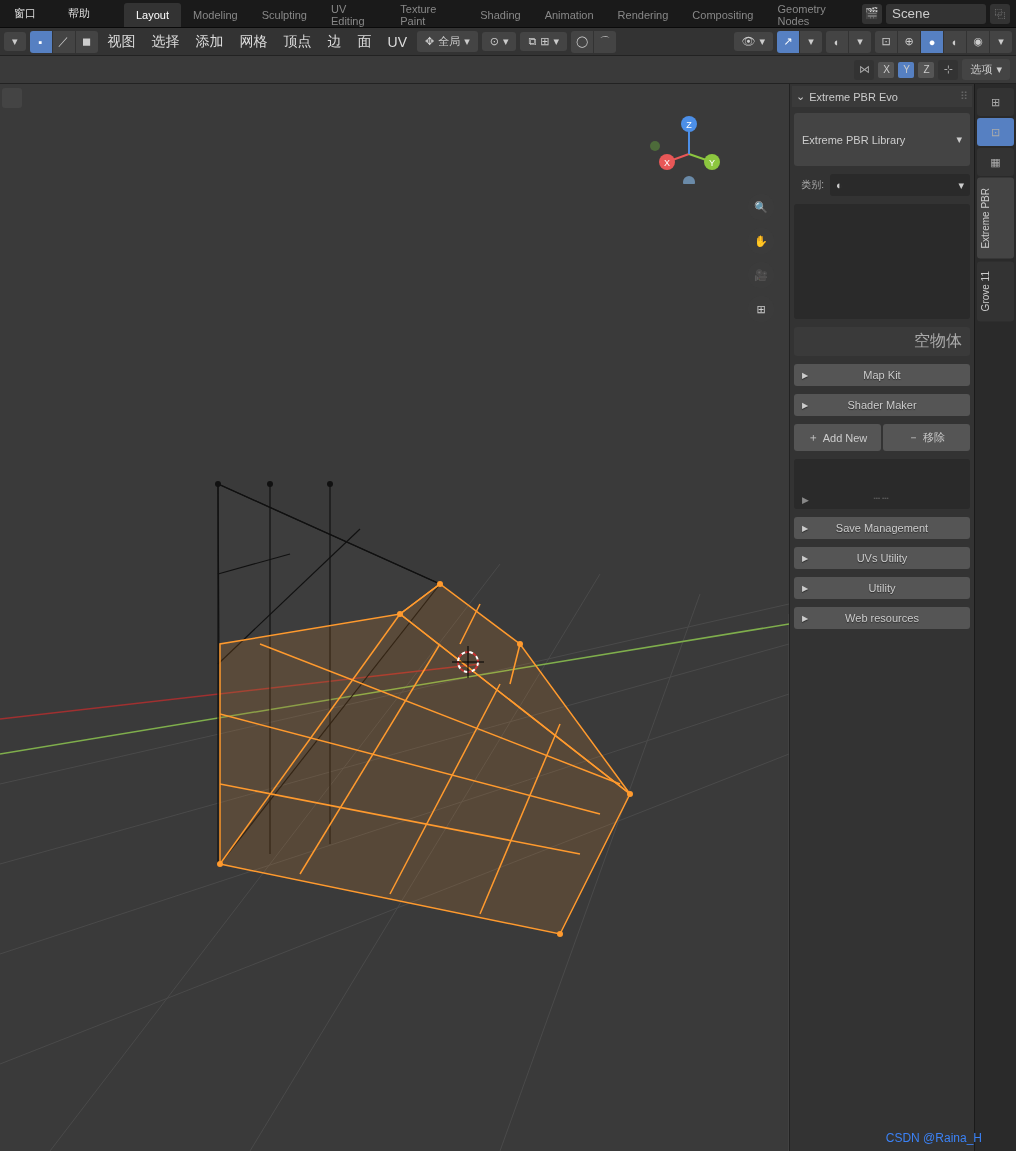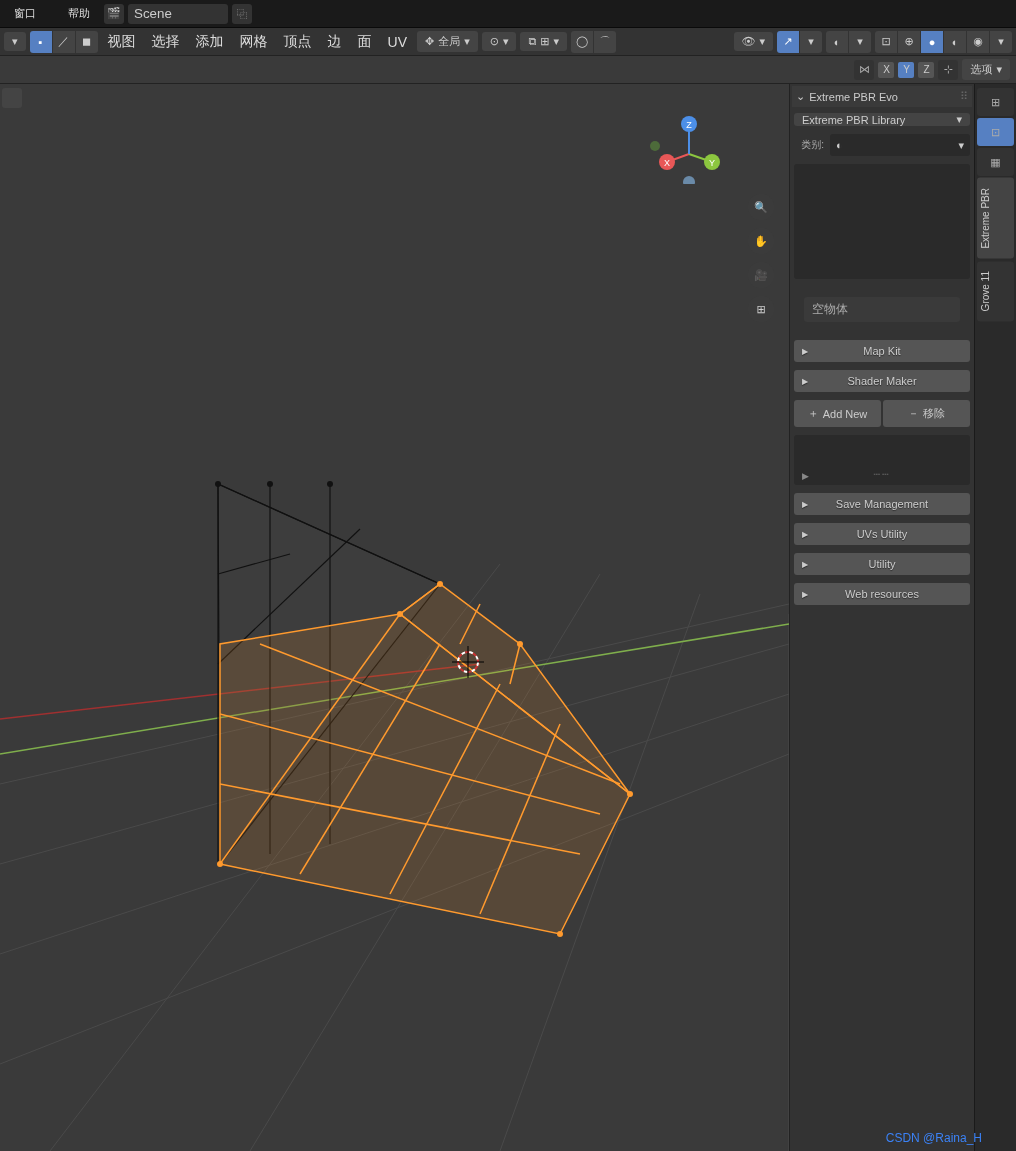--- a/index.html
+++ b/index.html
@@ -26,26 +26,26 @@
 .toolbar3 { height:28px; background:#3a3a3a; display:flex; align-items:center; padding:0 6px; gap:4px; border-bottom:1px solid #222; justify-content:flex-end; }
 .axis-btn { width:16px; height:16px; background:#555; border-radius:2px; display:flex; justify-content:center; align-items:center; font-size:10px; cursor:pointer; }
 .axis-btn.active { background:#5680c2; }
 .main { display:flex; height:calc(100% - 84px); }
 .viewport { flex:1; position:relative; background:#3a3a3a; overflow:hidden; }
 .sidepanel { width:185px; background:#333; display:flex; flex-direction:column; gap:4px; padding:2px; border-left:1px solid #222; }
 .sidetabs { width:42px; background:#2a2a2a; display:flex; flex-direction:column; gap:2px; padding:4px 2px; border-left:1px solid #1a1a1a; }
 .vtab { writing-mode:vertical-rl; transform:rotate(180deg); padding:10px 3px; background:#333; border-radius:3px; font-size:10px; cursor:pointer; text-align:center; }
 .vtab.active { background:#444; }
 .panel-header { display:flex; align-items:center; gap:4px; padding:4px; background:#3a3a3a; font-size:11px; }
-.panel-dd { background:#444; border-radius:3px; padding:0 8px; display:flex; justify-content:space-between; align-items:center; cursor:pointer; margin:2px; }
+.panel-dd { background:#444; border-radius:3px; padding:20px 8px; display:flex; justify-content:space-between; align-items:center; cursor:pointer; margin:2px; }
 .panel-row { display:flex; align-items:center; gap:6px; margin:2px; }
 .panel-row .lbl { width:30px; text-align:right; font-size:10px; color:#aaa; }
 .panel-row .val { flex:1; background:#2a2a2a; border-radius:3px; height:22px; display:flex; align-items:center; padding:0 6px; }
 .preview-box { height:115px; background:#2a2a2a; margin:2px; border-radius:3px; }
-.panel-subheader { background:#3a3a3a; padding:4px 8px; font-size:12px; color:#aaa; margin:12px; border-radius:3px; }
+.panel-subheader { background:#3a3a3a; padding:4px 8px; font-size:16px; color:#aaa; margin:2px; border-radius:3px;text-align:right; }
 .panel-btn { background:#555; border-radius:3px; padding:5px; text-align:center; cursor:pointer; margin:2px; position:relative; text-shadow:0 1px 1px rgba(0,0,0,0.5); }
 .panel-btn .tri { position:absolute; left:8px; top:50%; transform:translateY(-50%); font-size:8px; }
 .panel-btn-row { display:flex; gap:2px; margin:2px; }
 .panel-btn-row .half { flex:1; background:#555; border-radius:3px; padding:6px; text-align:center; cursor:pointer; display:flex; justify-content:center; align-items:center; gap:4px; }
 .dark-box { height:50px; background:#2a2a2a; margin:2px; border-radius:3px; position:relative; }
 .dark-box .tri2 { position:absolute; left:8px; bottom:4px; font-size:9px; color:#888; }
 .dark-box .dots { position:absolute; left:50%; bottom:4px; transform:translateX(-50%); color:#666; letter-spacing:2px; }
 .gizmo { position:absolute; top:20px; right:60px; width:80px; height:80px; }
 .vp-controls { position:absolute; top:110px; right:15px; display:flex; flex-direction:column; gap:8px; }
 .vp-ctrl { width:26px; height:26px; background:rgba(60,60,60,0.8); border-radius:50%; display:flex; justify-content:center; align-items:center; cursor:pointer; color:#ccc; }
@@ -54,20 +54,32 @@
 svg.scene { position:absolute; inset:0; width:100%; height:100%; }
 </style>
 </head>
 <body>
 
 <div class="topbar">
   <div class="top-menu">
     <span>窗口</span>
     <span>帮助</span>
   </div>
+  <div class="workspace-tabs">
+    <div class="ws-tab active">Layout</div>
+    <div class="ws-tab">Modeling</div>
+    <div class="ws-tab">Sculpting</div>
+    <div class="ws-tab">UV Editing</div>
+    <div class="ws-tab">Texture Paint</div>
+    <div class="ws-tab">Shading</div>
+    <div class="ws-tab">Animation</div>
+    <div class="ws-tab">Rendering</div>
+    <div class="ws-tab">Compositing</div>
+    <div class="ws-tab">Geometry Nodes</div>
+  </div>
   <div class="scene-area">
     <div class="icon-btn">🎬</div>
     <input class="scene-input" value="Scene" style="">
     <div class="icon-btn">⿻</div>
   </div>
 </div>
 
 <div class="toolbar2">
   <div class="tb-dropdown">
       <span>▾</span>

